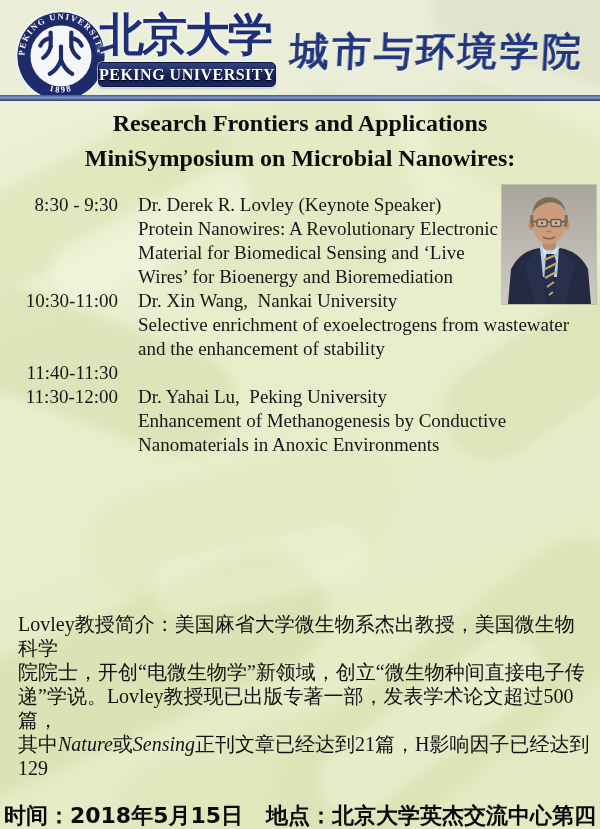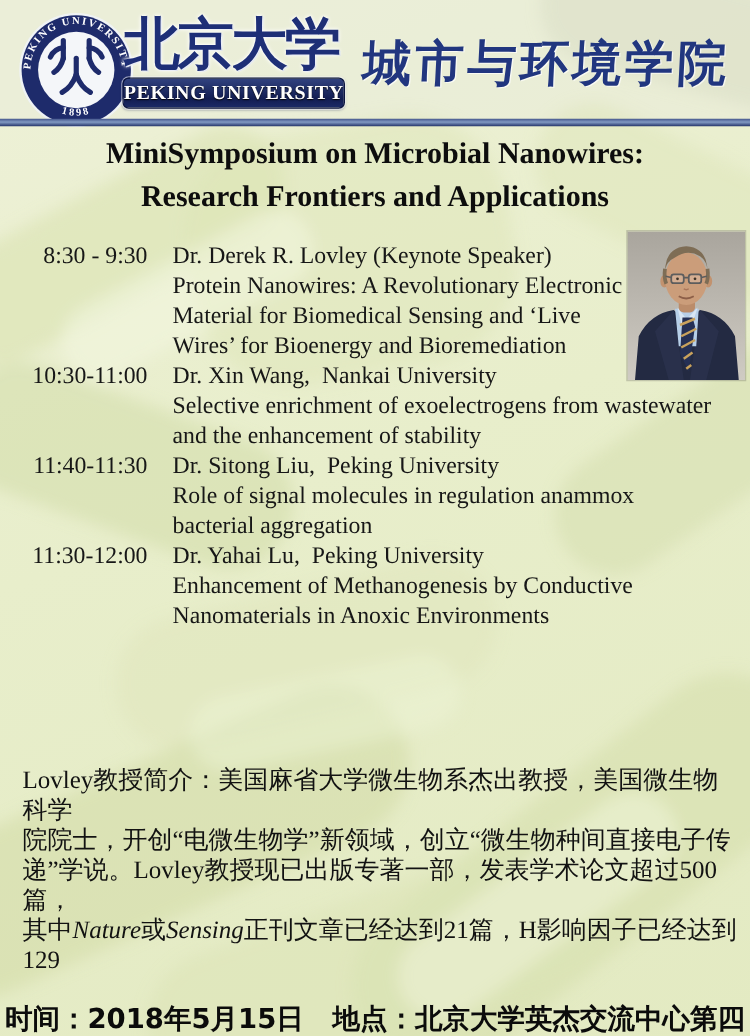--- a/index.html
+++ b/index.html
@@ -126,43 +126,40 @@
     <div class="cn-name">北京大学</div>
 
     <div class="en-banner">PEKING UNIVERSITY</div>
 
     <div class="school">城市与环境学院</div>
   </header>
 
   <div class="divider"></div>
 
   <div class="title-block">
+    <div>Research Frontiers and Applications</div>
     <div>MiniSymposium on Microbial Nanowires:</div>
-    <div>Research Frontiers and Applications</div>
   </div>
 
   <section class="schedule">
     <div class="session">
       <div class="time">8:30 - 9:30</div>
       <div class="details">Dr. Derek R. Lovley (Keynote Speaker)
 Protein Nanowires: A Revolutionary Electronic
 Material for Biomedical Sensing and ‘Live
 Wires’ for Bioenergy and Bioremediation</div>
     </div>
     <div class="session">
       <div class="time">10:30-11:00</div>
       <div class="details">Dr. Xin Wang,  Nankai University
 Selective enrichment of exoelectrogens from wastewater
 and the enhancement of stability</div>
     </div>
     <div class="session">
       <div class="time">11:40-11:30</div>
-      <div class="details">Dr. Sitong Liu,  Peking University
-Role of signal molecules in regulation anammox
-bacterial aggregation</div>
     </div>
     <div class="session">
       <div class="time">11:30-12:00</div>
       <div class="details">Dr. Yahai Lu,  Peking University
 Enhancement of Methanogenesis by Conductive
 Nanomaterials in Anoxic Environments</div>
     </div>
   </section>
 
   <svg class="portrait" viewBox="0 0 94 119">

